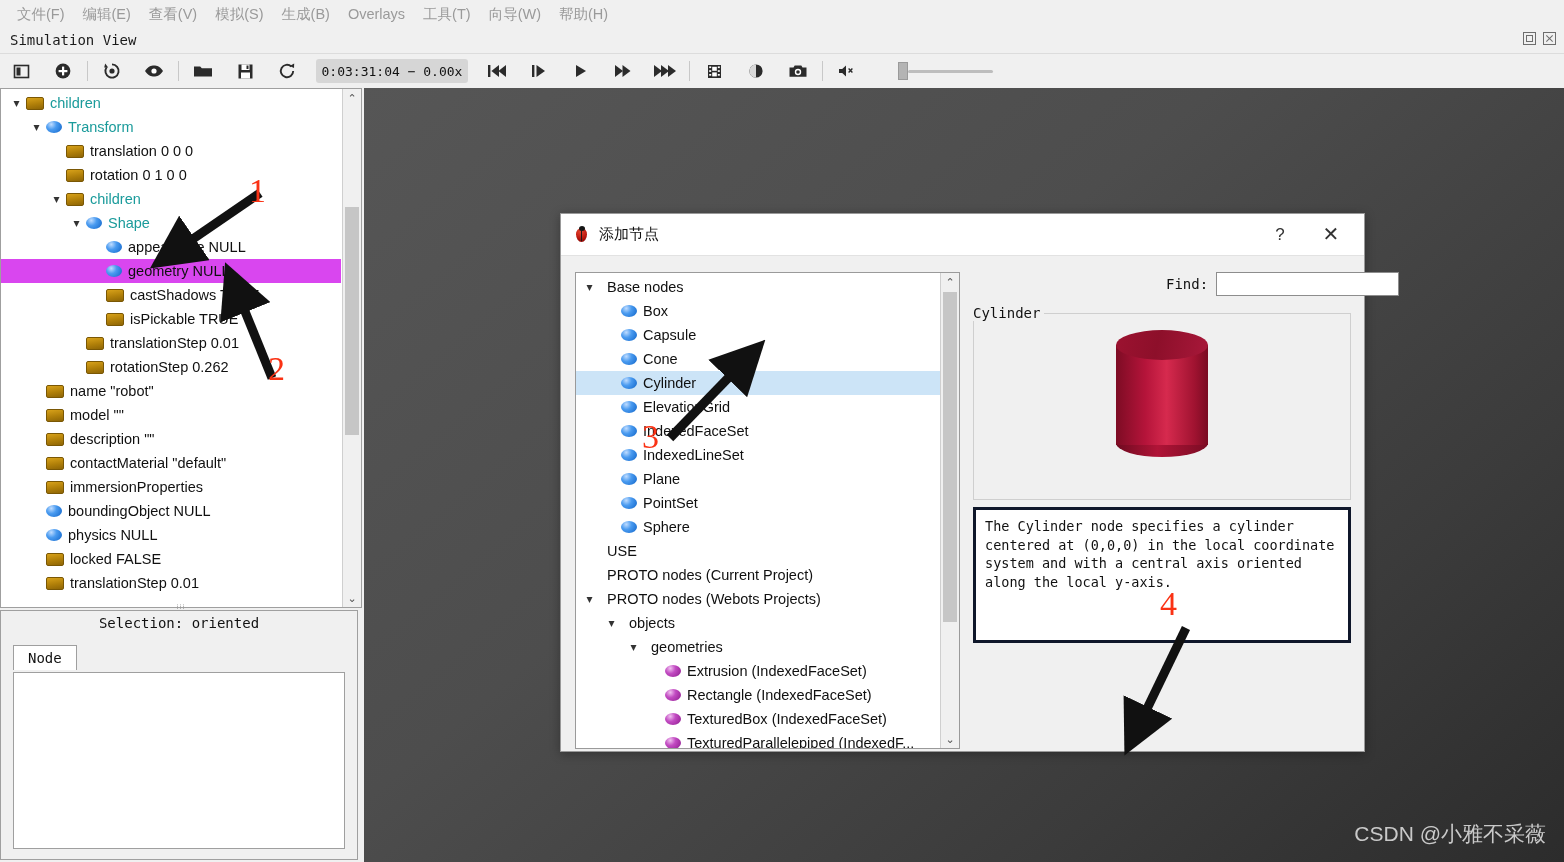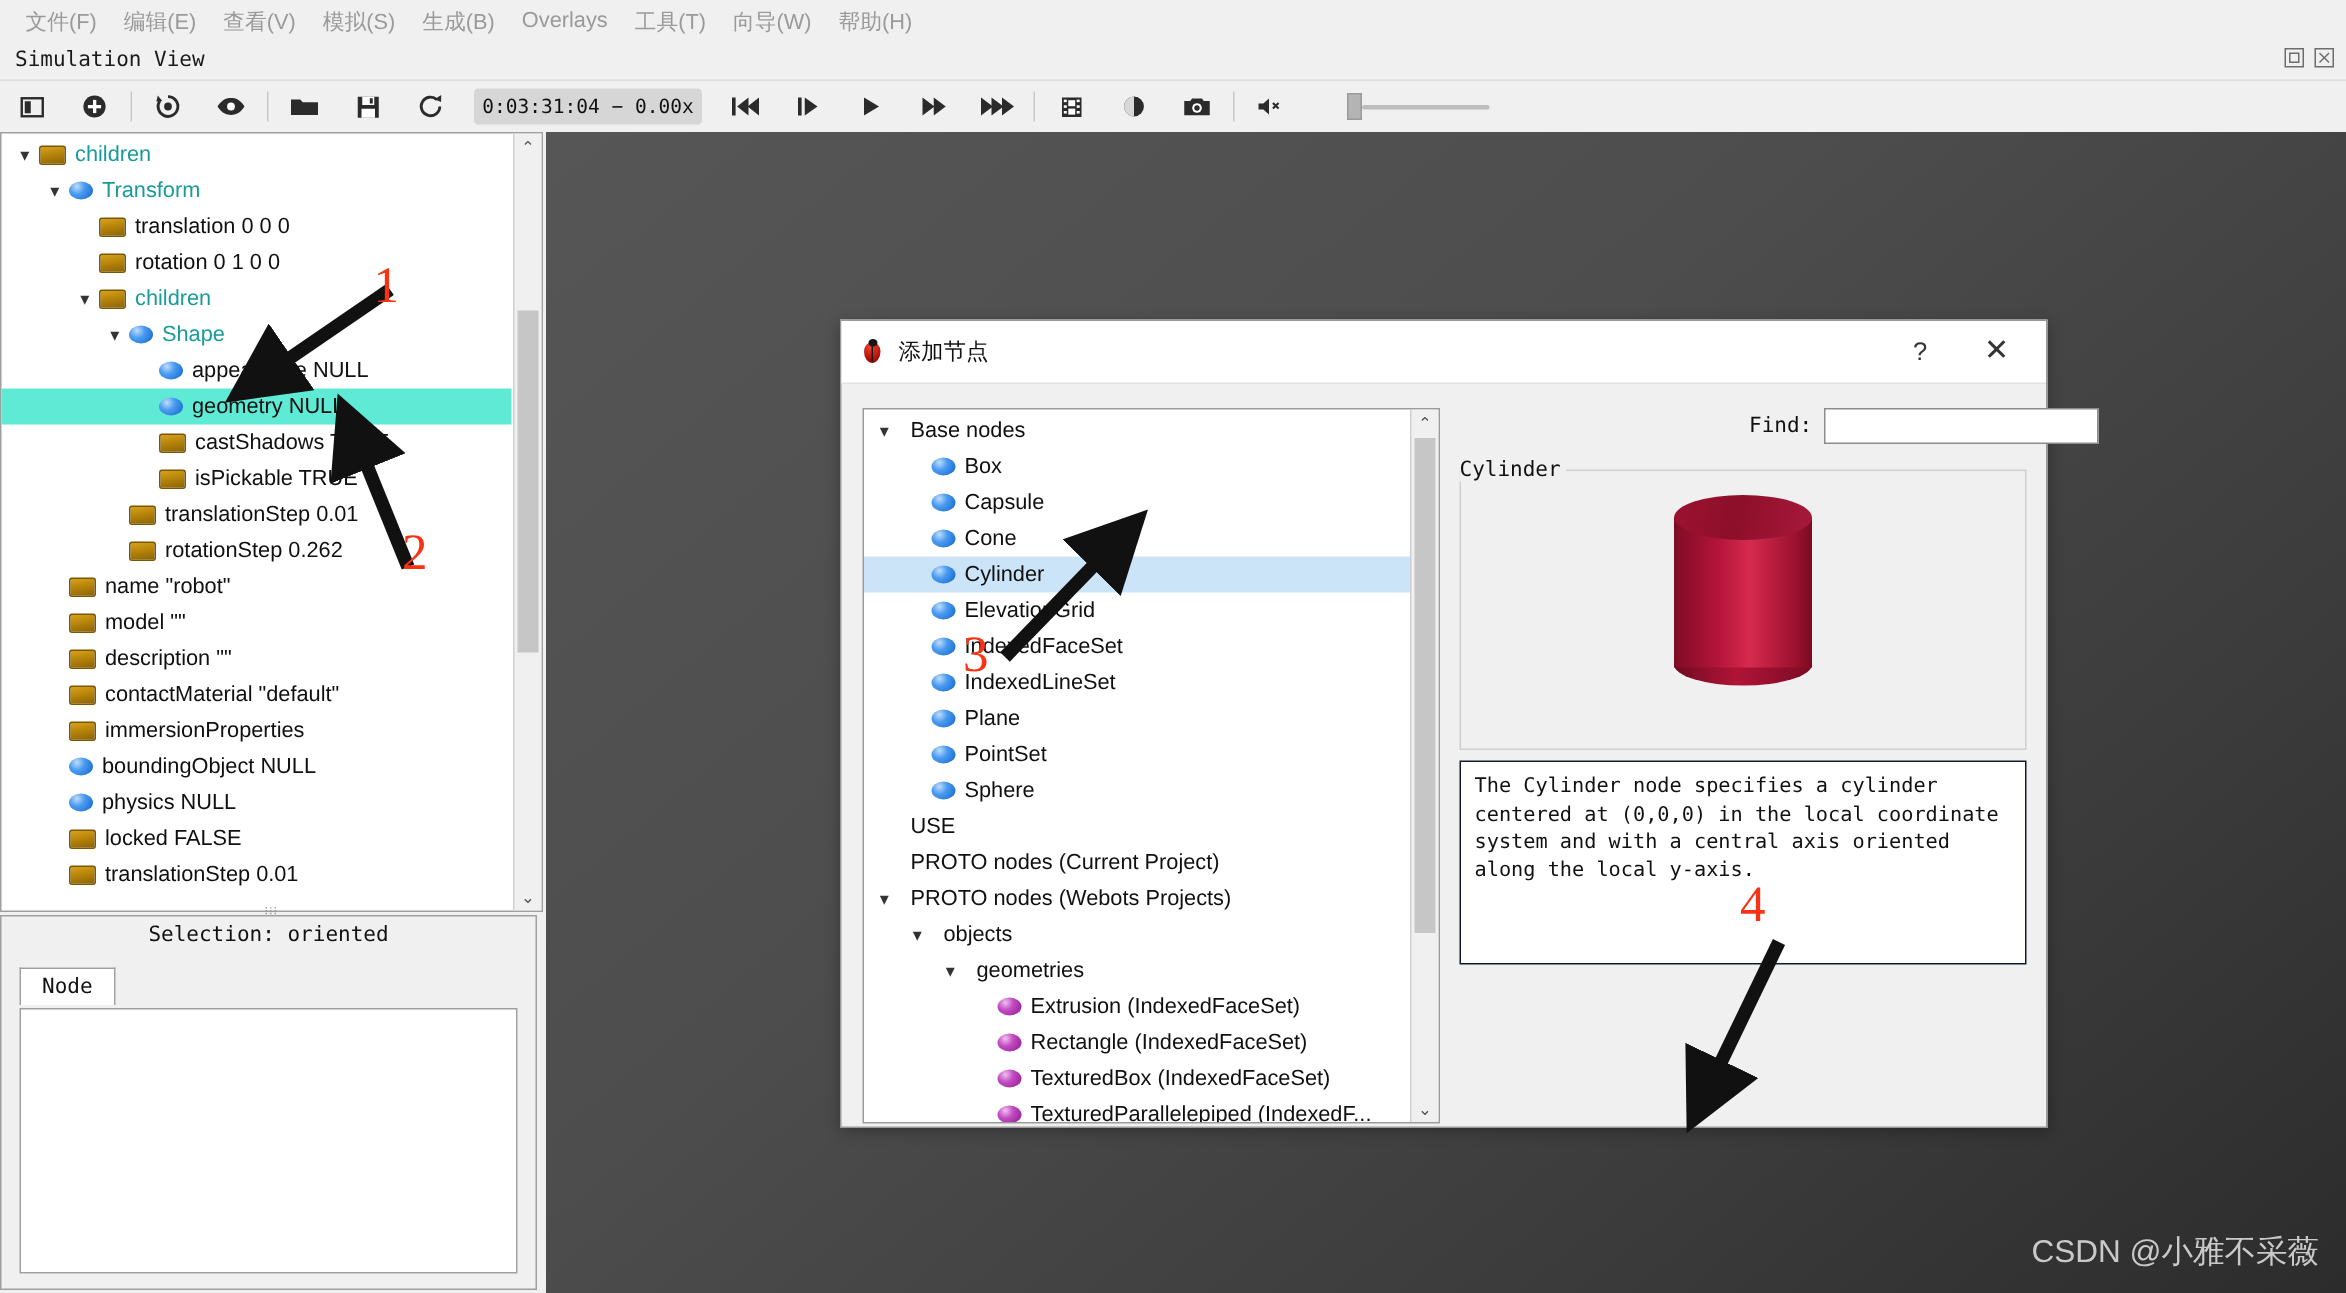--- a/index.html
+++ b/index.html
@@ -69,21 +69,21 @@
   
   .treepanel{
     position:absolute;left:0;top:88px;width:362px;height:520px;
     background:#ffffff;border:1px solid #9f9f9f;box-sizing:border-box;overflow:hidden;
   }
   .tree{position:absolute;left:0;top:0;width:340px;height:100%;padding-top:2px;}
   .row{
     height:24px;display:flex;align-items:center;white-space:nowrap;
     font-size:14.5px;color:#101010;position:relative;
   }
-  .row.sel{background:#5eead4;}
+  .row.sel{background:#d946ef;}
   .chev{
     width:15px;display:inline-block;text-align:center;color:#333;font-size:12px;
     flex:0 0 15px;
   }
   .ico{
     width:16px;height:16px;flex:0 0 16px;margin-right:6px;display:inline-block;
   }
   .ico.field{
     background:linear-gradient(170deg,#d8a21a 0%,#b07f09 55%,#8d6506 100%);
     border:1px solid #7a5704;border-radius:2px;width:11px;height:11px;margin-left:2px;
@@ -215,21 +215,21 @@
     position:absolute;left:0;top:15px;width:92px;height:100px;
     background:linear-gradient(90deg,#7d0c24 0%,#b5143a 32%,#d62a4e 55%,#a11331 85%,#7a0b22 100%);
   }
   .cyl-bot{
     position:absolute;left:0;bottom:-1px;width:92px;height:28px;border-radius:50%;
     background:linear-gradient(90deg,#6f0a20 0%,#b01437 45%,#7a0c24 100%);
   }
 
   .descbox{
     position:absolute;left:412px;top:252px;width:378px;height:136px;
-    background:#fff;border:1px solid #0f172a;box-sizing:border-box;padding:7px 9px;
+    background:#fff;border:3px solid #0f172a;box-sizing:border-box;padding:7px 9px;
   }
   .descbox p{
     margin:0;font-family:"DejaVu Sans Mono", monospace;font-size:13.5px;
     color:#111;line-height:18.5px;
   }
 
   .dlg-buttons{
     position:absolute;right:14px;bottom:14px;display:flex;gap:12px;align-items:center;
   }
   .btn{

